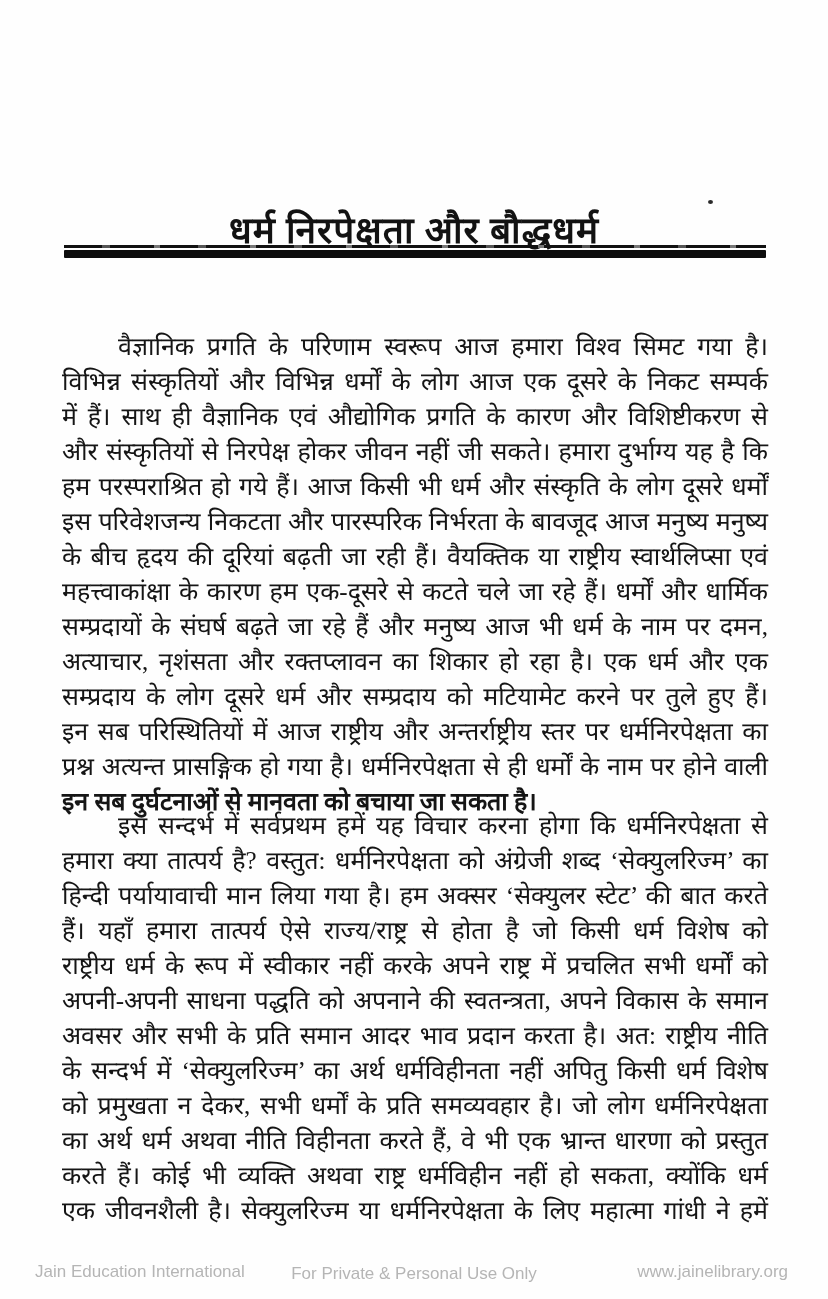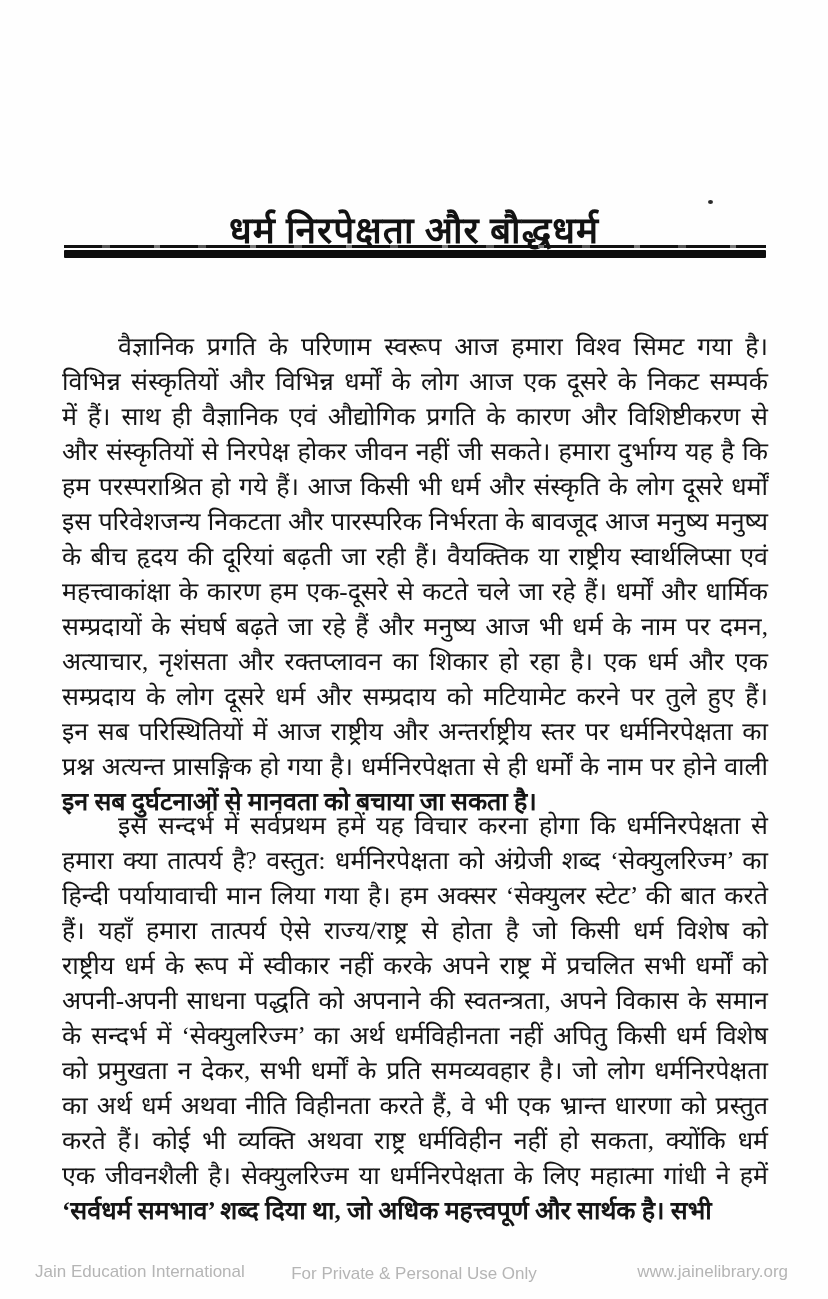--- a/index.html
+++ b/index.html
@@ -123,26 +123,26 @@
       <div class="line last">इन सब दुर्घटनाओं से मानवता को बचाया जा सकता है।</div>
     </div>
 
   <div class="body-text para-2">
       <div class="line first">इस सन्दर्भ में सर्वप्रथम हमें यह विचार करना होगा कि धर्मनिरपेक्षता से</div>
       <div class="line">हमारा क्या तात्पर्य है? वस्तुत: धर्मनिरपेक्षता को अंग्रेजी शब्द ‘सेक्युलरिज्म’ का</div>
       <div class="line">हिन्दी पर्यायावाची मान लिया गया है। हम अक्सर ‘सेक्युलर स्टेट’ की बात करते</div>
       <div class="line">हैं। यहाँ हमारा तात्पर्य ऐसे राज्य/राष्ट्र से होता है जो किसी धर्म विशेष को</div>
       <div class="line">राष्ट्रीय धर्म के रूप में स्वीकार नहीं करके अपने राष्ट्र में प्रचलित सभी धर्मों को</div>
       <div class="line">अपनी-अपनी साधना पद्धति को अपनाने की स्वतन्त्रता, अपने विकास के समान</div>
+      <div class="line">अवसर और सभी के प्रति समान आदर भाव प्रदान करता है। अत: राष्ट्रीय नीति</div>
       <div class="line">के सन्दर्भ में ‘सेक्युलरिज्म’ का अर्थ धर्मविहीनता नहीं अपितु किसी धर्म विशेष</div>
       <div class="line">को प्रमुखता न देकर, सभी धर्मों के प्रति समव्यवहार है। जो लोग धर्मनिरपेक्षता</div>
       <div class="line">का अर्थ धर्म अथवा नीति विहीनता करते हैं, वे भी एक भ्रान्त धारणा को प्रस्तुत</div>
       <div class="line">करते हैं। कोई भी व्यक्ति अथवा राष्ट्र धर्मविहीन नहीं हो सकता, क्योंकि धर्म</div>
       <div class="line">एक जीवनशैली है। सेक्युलरिज्म या धर्मनिरपेक्षता के लिए महात्मा गांधी ने हमें</div>
-      <div class="line last">‘सर्वधर्म समभाव’ शब्द दिया था, जो अधिक महत्त्वपूर्ण और सार्थक है। सभी</div>
     </div>
 
   <div class="footer">
     <span class="left">Jain Education International</span>
     <span class="center">For Private &amp; Personal Use Only</span>
     <span class="right">www.jainelibrary.org</span>
   </div>
 
 </div>
 

